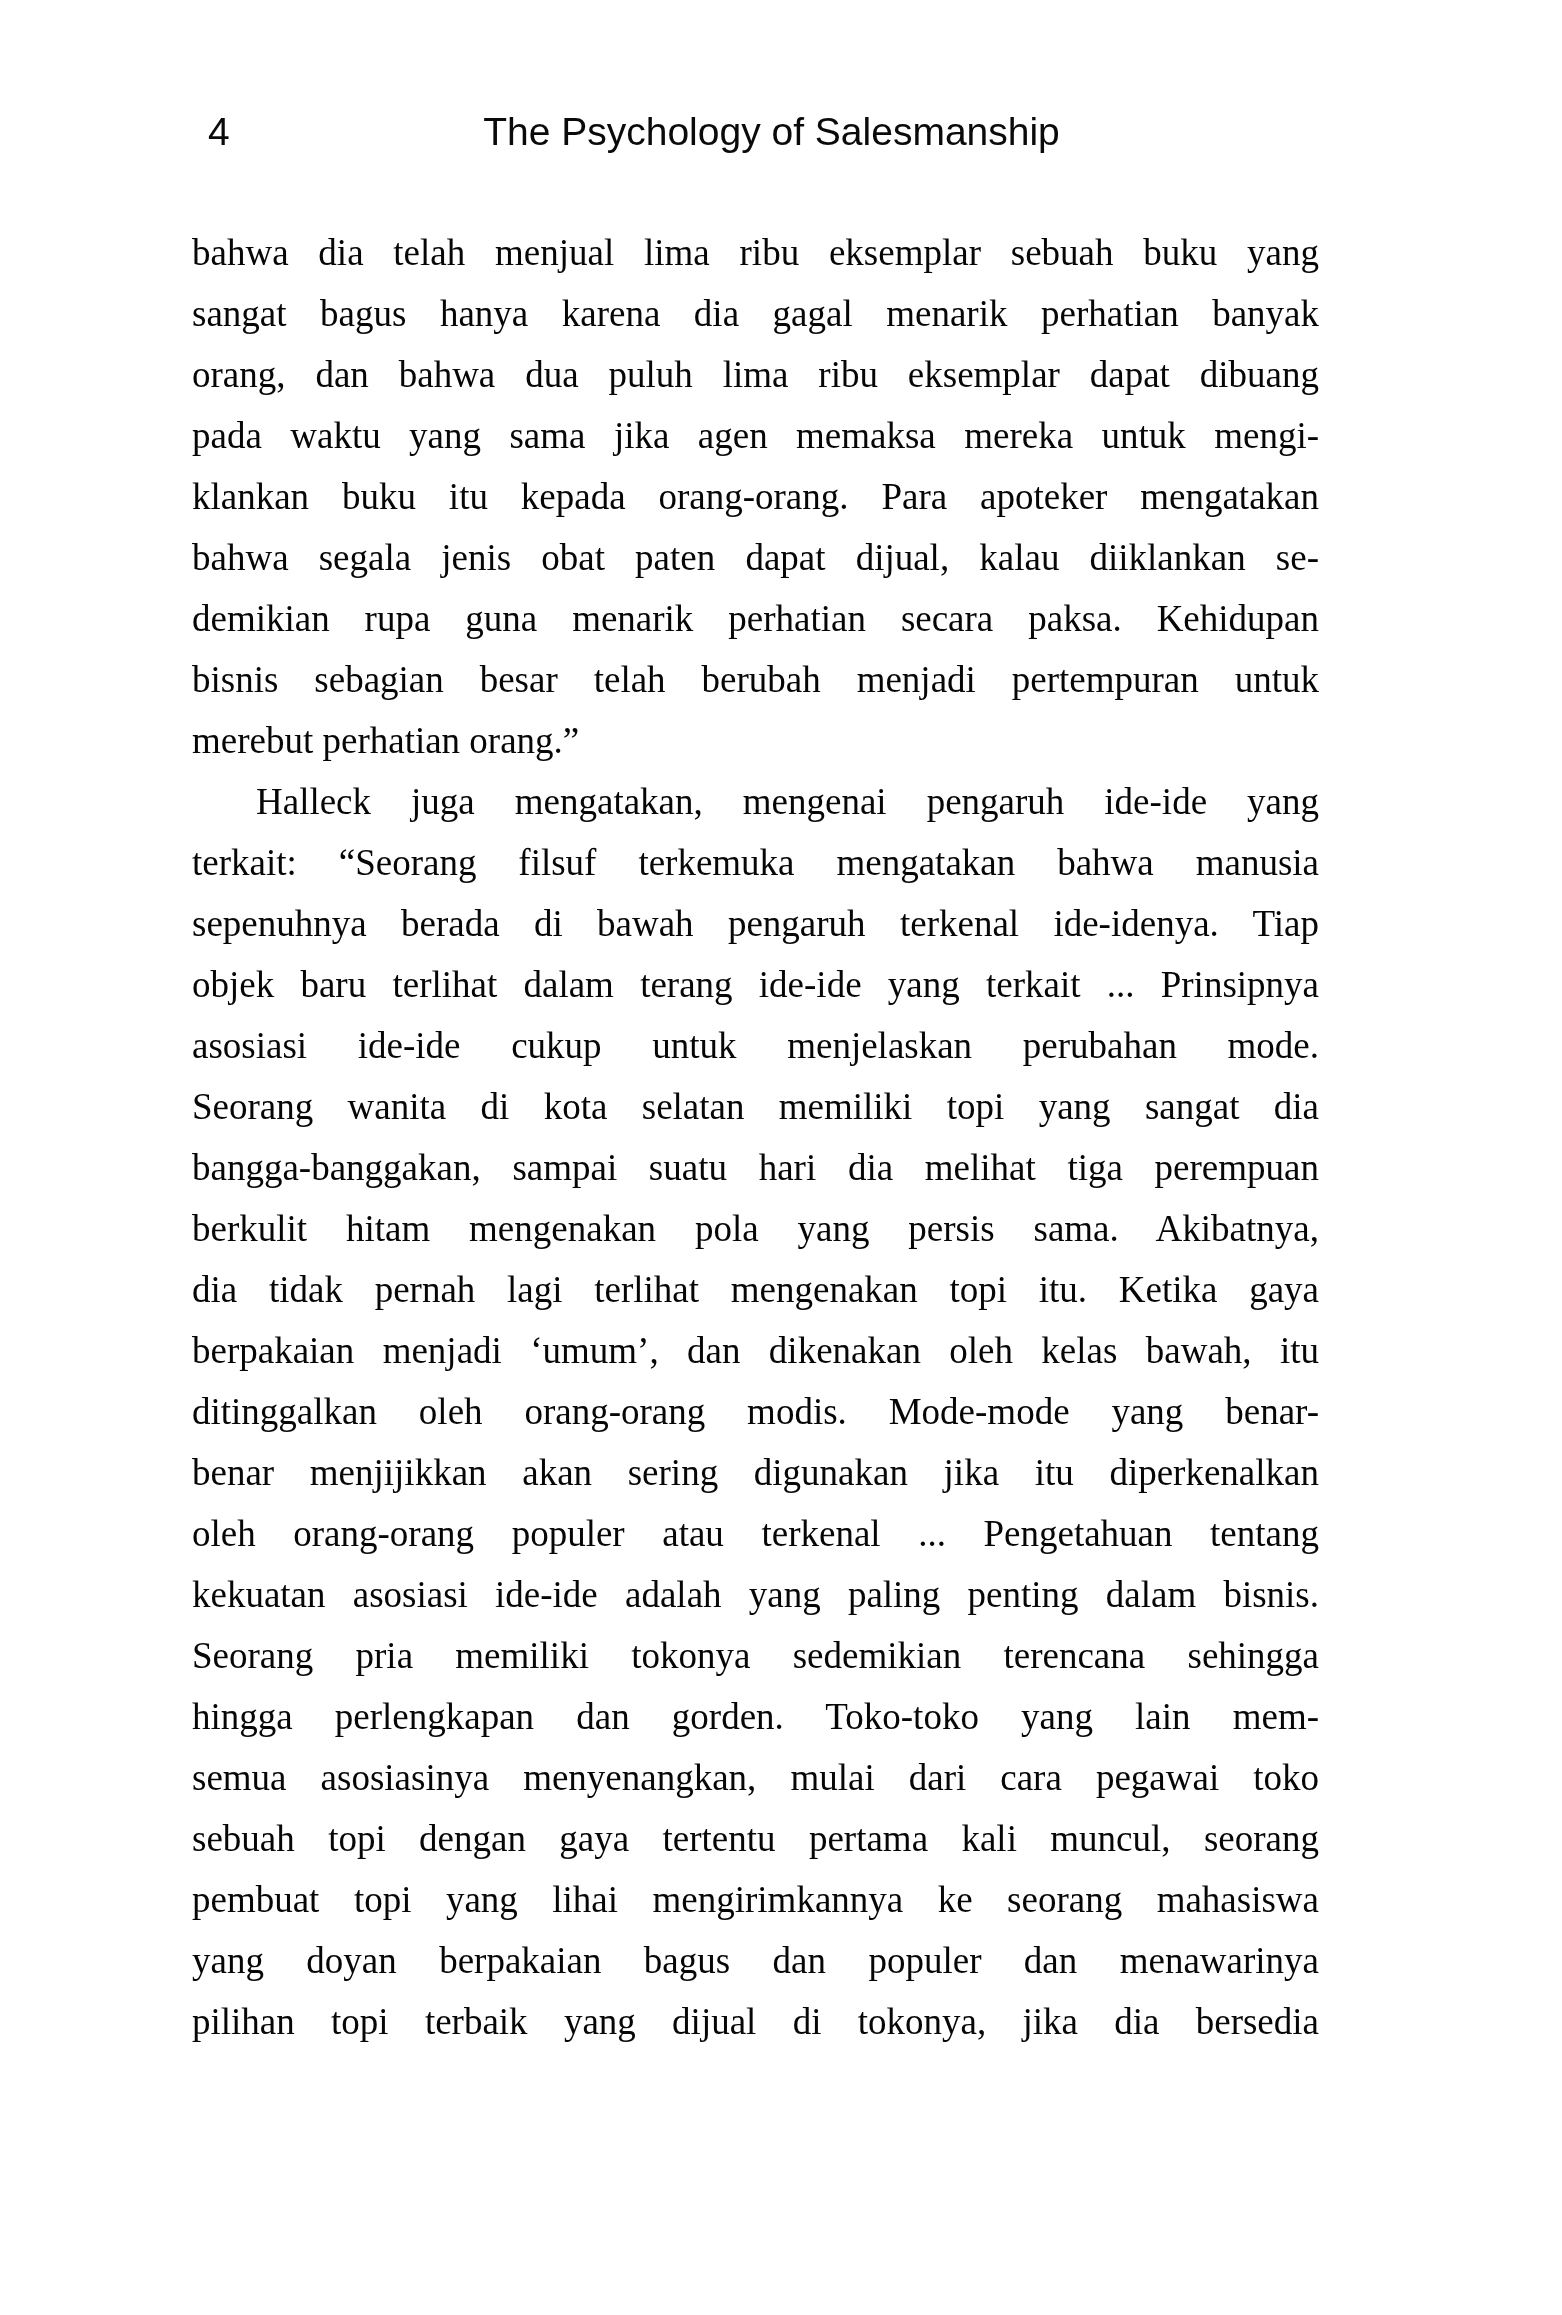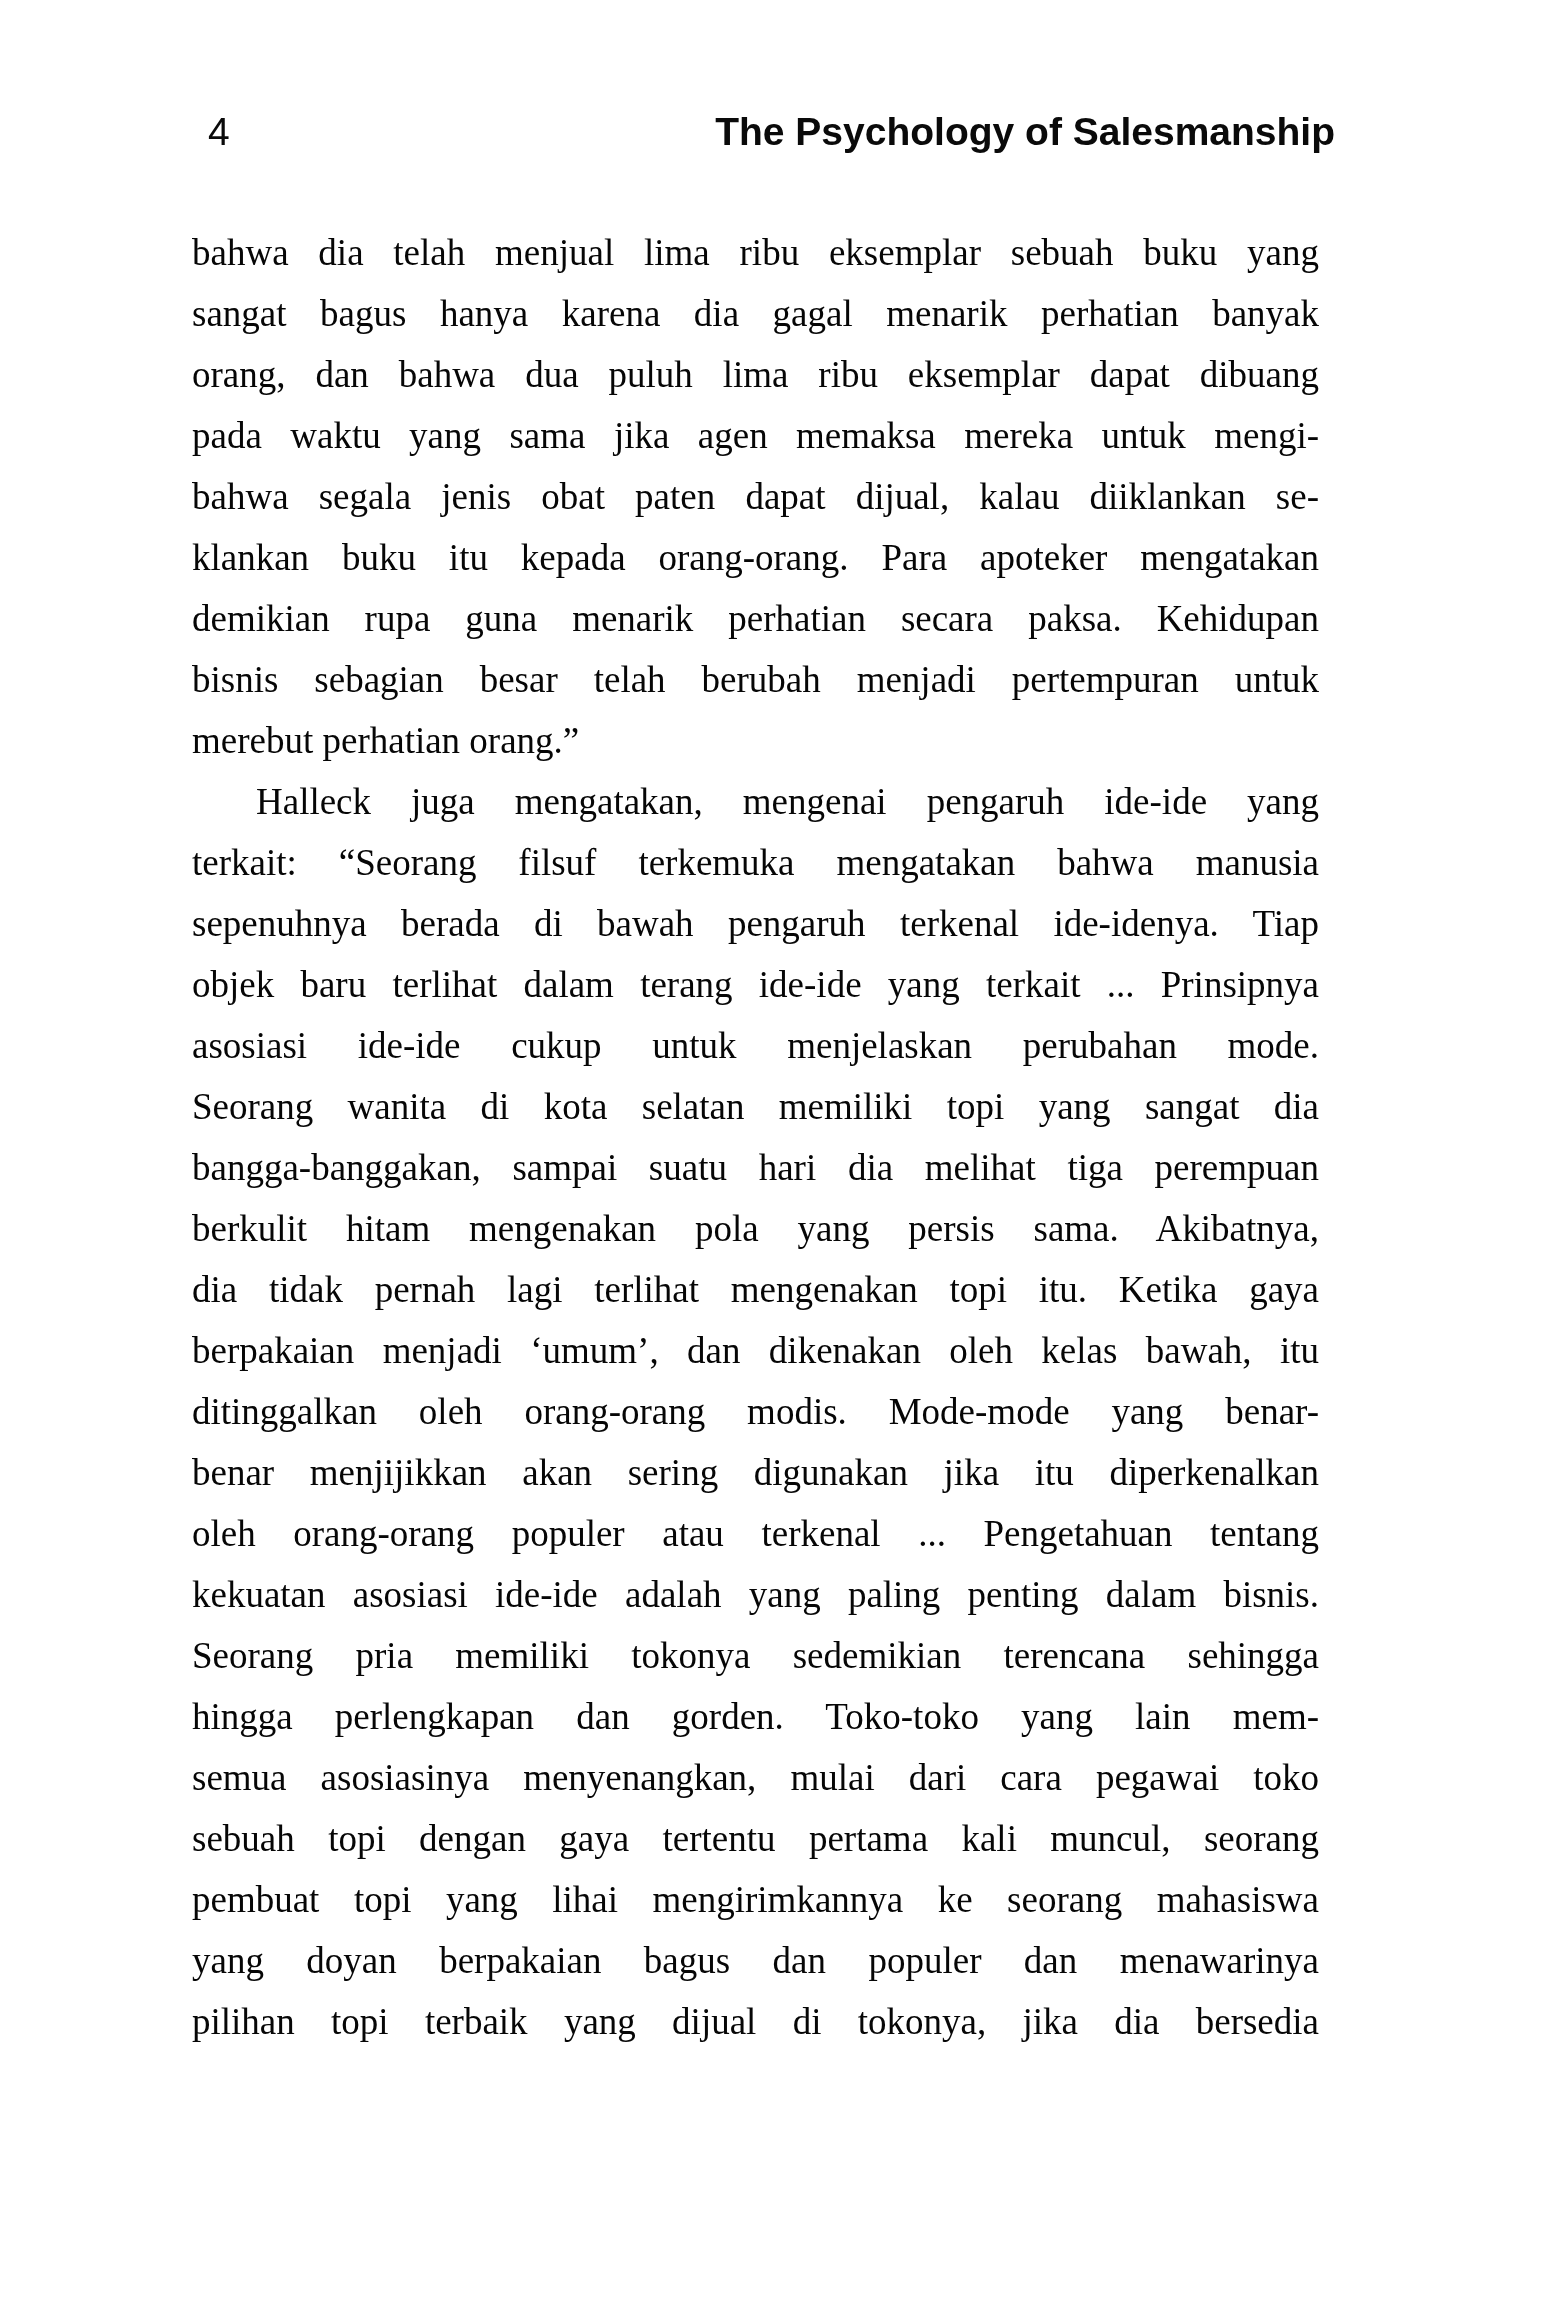--- a/index.html
+++ b/index.html
@@ -27,22 +27,22 @@
     color: #0a0a0a;
   }
   .page-number {
     position: absolute;
     left: 0;
     top: 0;
     font-weight: 400;
   }
   .page-title {
     display: block;
-    text-align: right;
-    font-weight: 700;
+    text-align: center;
+    font-weight: 400;
     letter-spacing: 0px;
   }
   .page-body {
     position: absolute;
     left: 192px;
     top: 222px;
     width: 1127px;
     font-family: "Liberation Serif", serif;
     font-size: 37px;
     line-height: 61px;
@@ -69,22 +69,22 @@
   <header class="page-header">
     <span class="page-number">4</span>
     <span class="page-title">The Psychology of Salesmanship</span>
   </header>
 
   <main class="page-body">
     <div class="line">bahwa dia telah menjual lima ribu eksemplar sebuah buku yang</div>
     <div class="line">sangat bagus hanya karena dia gagal menarik perhatian banyak</div>
     <div class="line">orang, dan bahwa dua puluh lima ribu eksemplar dapat dibuang</div>
     <div class="line">pada waktu yang sama jika agen memaksa mereka untuk mengi-</div>
+    <div class="line">klankan buku itu kepada orang-orang. Para apoteker mengatakan</div>
     <div class="line">bahwa segala jenis obat paten dapat dijual, kalau diiklankan se-</div>
-    <div class="line">klankan buku itu kepada orang-orang. Para apoteker mengatakan</div>
     <div class="line">demikian rupa guna menarik perhatian secara paksa. Kehidupan</div>
     <div class="line">bisnis sebagian besar telah berubah menjadi pertempuran untuk</div>
     <div class="line para-end">merebut perhatian orang.”</div>
     <div class="line indent">Halleck juga mengatakan, mengenai pengaruh ide-ide yang</div>
     <div class="line">terkait: “Seorang filsuf terkemuka mengatakan bahwa manusia</div>
     <div class="line">sepenuhnya berada di bawah pengaruh terkenal ide-idenya. Tiap</div>
     <div class="line">objek baru terlihat dalam terang ide-ide yang terkait ... Prinsipnya</div>
     <div class="line">asosiasi ide-ide cukup untuk menjelaskan perubahan mode.</div>
     <div class="line">Seorang wanita di kota selatan memiliki topi yang sangat dia</div>
     <div class="line">bangga-banggakan, sampai suatu hari dia melihat tiga perempuan</div>

